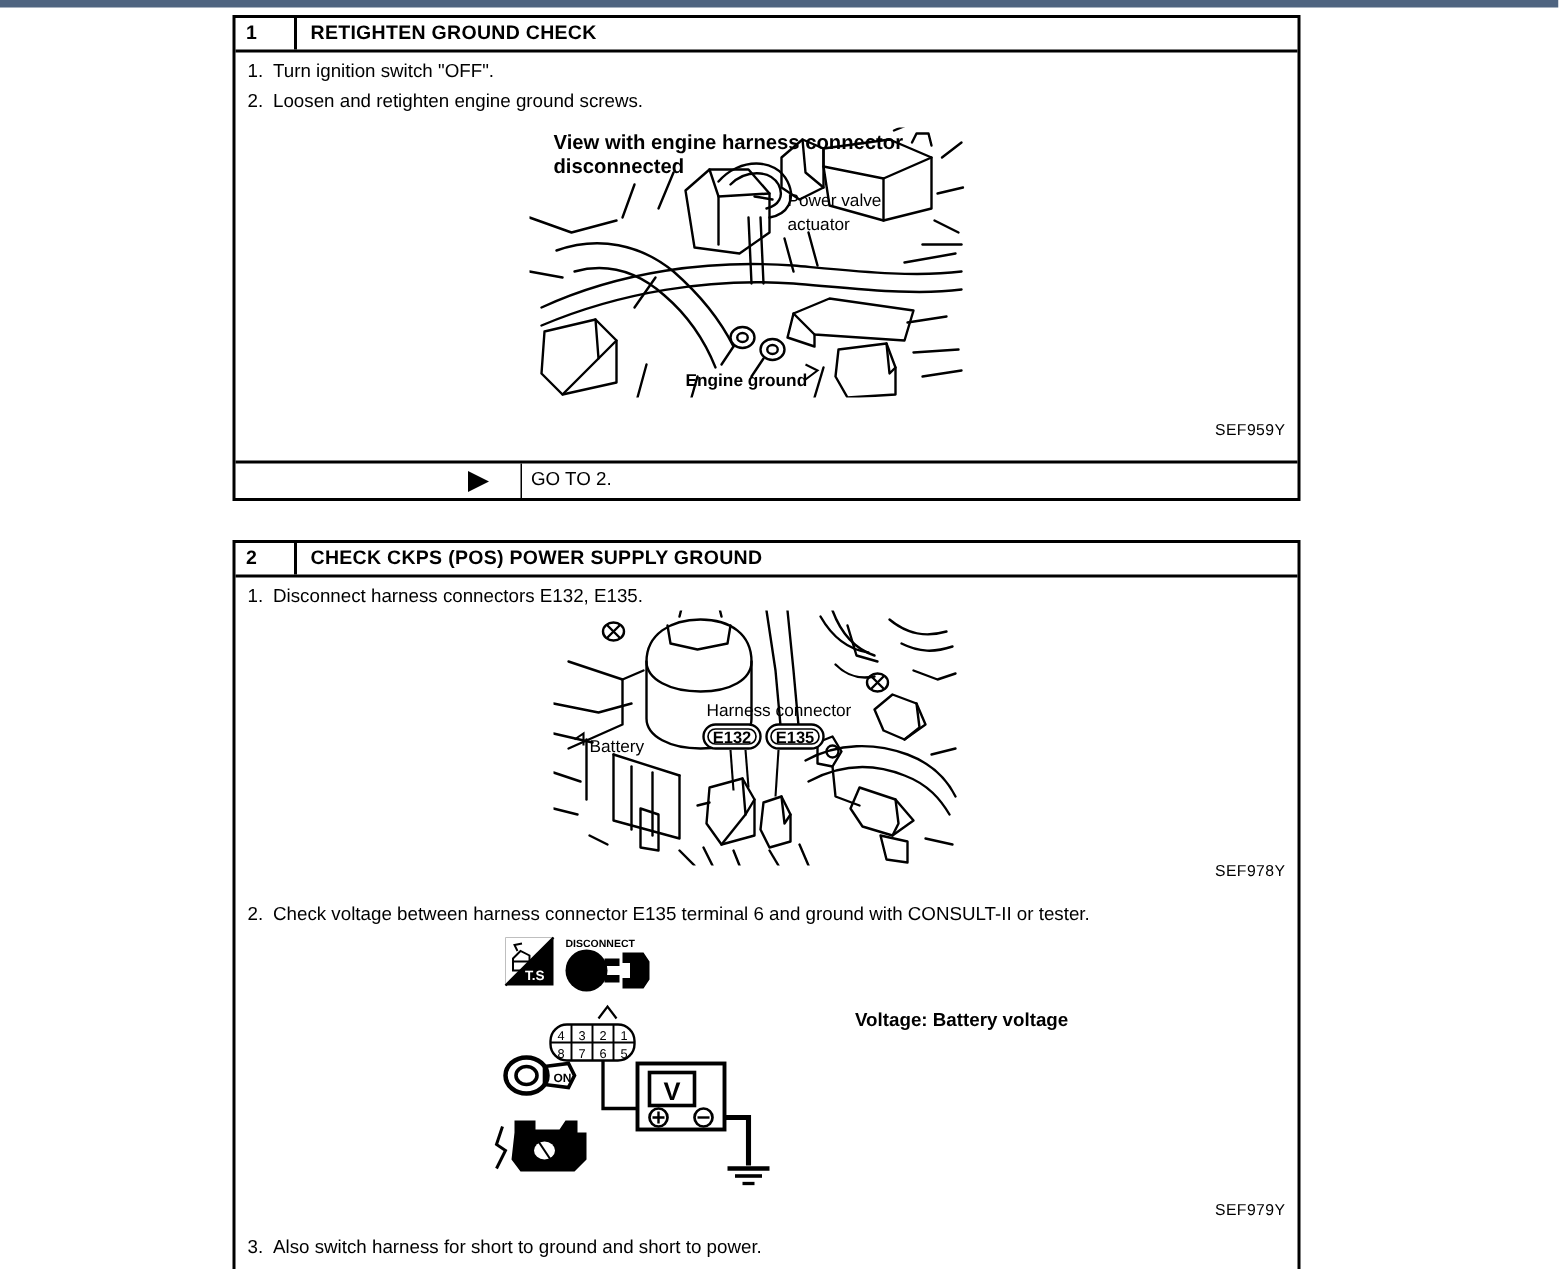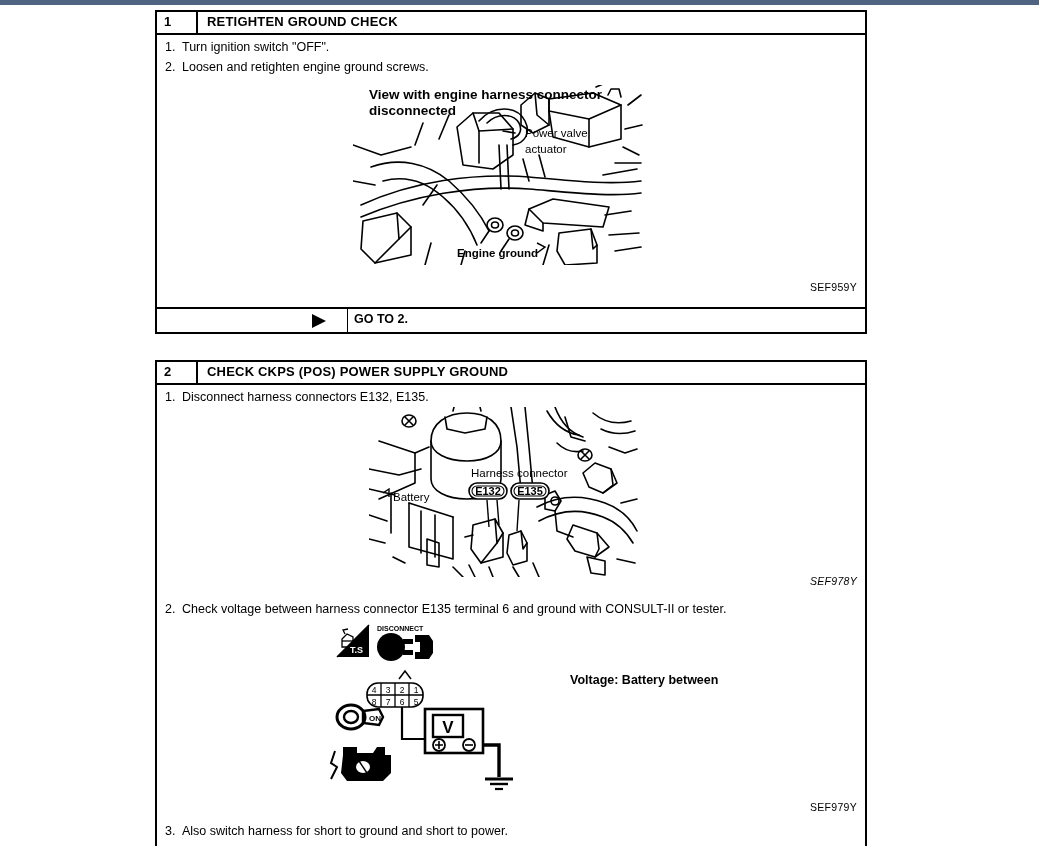--- a/index.html
+++ b/index.html
@@ -91,21 +91,20 @@
     font-weight: bold;
     padding: 6px 0 5px 0;
   }
 
   
   .result-row {
     display: flex;
     height: 23px;
     border-top: 2px solid #000;
     align-items: stretch;
-    font-weight: bold;
   }
   .rr-label {
     width: 134px;
     font-size: 12.5px;
     line-height: 21px;
     padding-left: 8px;
     box-sizing: border-box;
   }
   .rr-arrow {
     width: 56px;
@@ -348,21 +347,21 @@
           </g>
 
           <path d="M118 93 L120 120" stroke="#000" stroke-width="1.4" fill="none"></path>
           <path d="M128 93 L130 118" stroke="#000" stroke-width="1.4" fill="none"></path>
           <path d="M150 93 L148 124" stroke="#000" stroke-width="1.4" fill="none"></path>
 
           <text x="24" y="94" font-family="Liberation Sans, sans-serif" font-size="11.5">Battery</text>
           <path d="M14 86 L20 82 L20 90" fill="none" stroke="#000" stroke-width="1.4"></path>
         </svg>
 
-        <div class="figcode" style="top:168px;font-style:italic;">SEF978Y</div>
+        <div class="figcode" style="top:168px;">SEF978Y</div>
       </div>
 
       <div class="instr">
         <span class="n">2.</span><span>Check voltage between harness connector E135 terminal 6 and ground with CONSULT-II or tester.</span>
       </div>
 
       <div class="fig" style="height:198px;">
 
         <svg class="illus" width="420" height="185" viewBox="0 0 420 185" style="margin-left:172px;margin-top:4px;">
 
@@ -435,21 +434,21 @@
 
           <path d="M154 124 L170 124 L170 156" fill="none" stroke="#000" stroke-width="3.4"></path>
 
           <g stroke="#000" fill="none">
             <line x1="156" y1="158" x2="184" y2="158" stroke-width="3"></line>
             <line x1="161" y1="163" x2="179" y2="163" stroke-width="2.4"></line>
             <line x1="166" y1="168" x2="174" y2="168" stroke-width="2.2"></line>
           </g>
         </svg>
 
-        <div class="voltage-note" style="left:413px; top:52px;">Voltage: Battery between</div>
+        <div class="voltage-note" style="left:413px; top:52px;">Voltage: Battery voltage</div>
 
         <div class="figcode" style="top:180px;">SEF979Y</div>
       </div>
 
       <div class="instr">
         <span class="n">3.</span><span>Also switch harness for short to ground and short to power.</span>
       </div>
 
       <div class="okng">OK or NG</div>
     </div>

